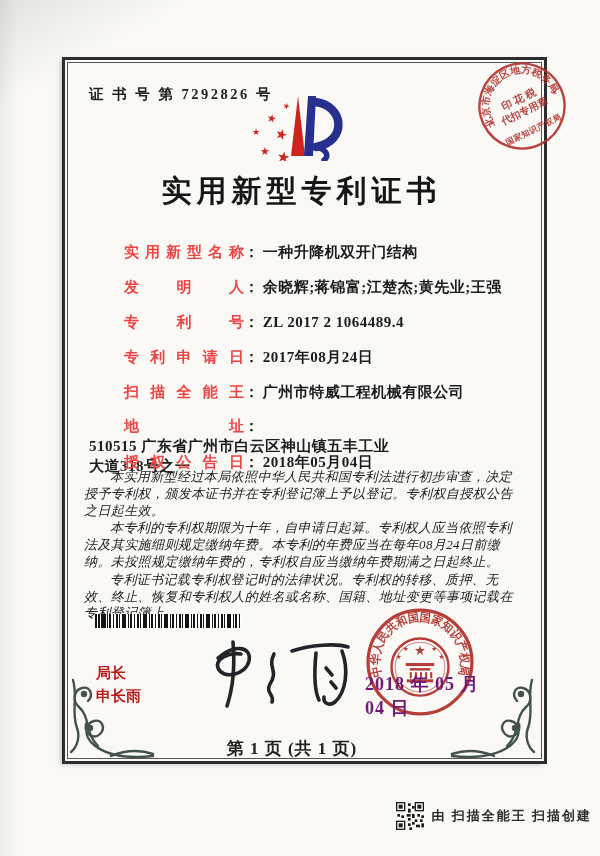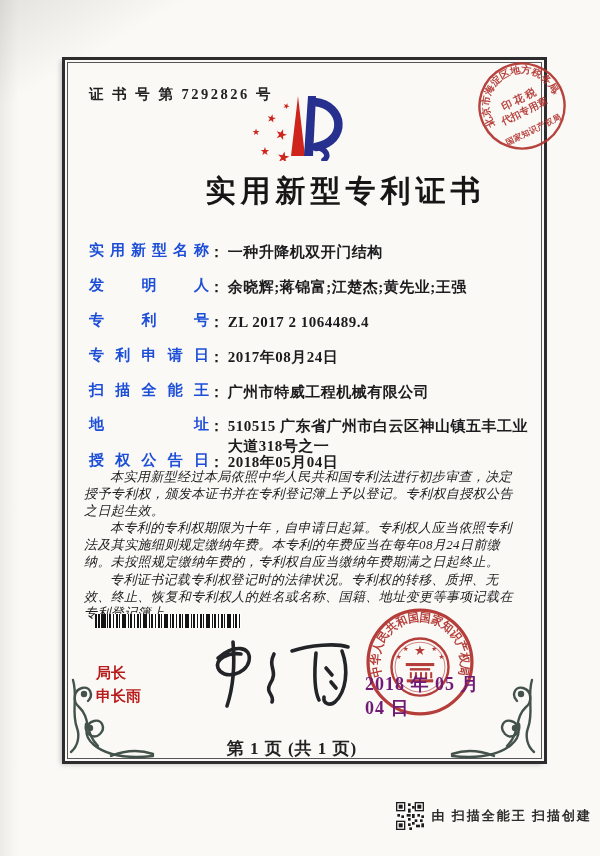--- a/index.html
+++ b/index.html
@@ -20,26 +20,26 @@
     box-shadow:-3px 2px 5px -2px rgba(60,60,60,.35);
   }
   .frame-inner{position:absolute;inset:2px;border:1px solid #55555a;}
   .cert-no{
     position:absolute;left:89px;top:85px;font-size:14.5px;font-weight:700;
     letter-spacing:2.5px;color:#222;
   }
   .logo{position:absolute;left:248px;top:93px;width:104px;height:68px;}
   .title{
     position:absolute;left:62px;top:171px;width:479px;text-align:center;
-    font-size:30px;font-weight:700;letter-spacing:5px;color:#161616;padding-left:44px;
+    font-size:30px;font-weight:700;letter-spacing:5px;color:#161616;
   }
   .field-row{position:absolute;left:89px;width:445px;font-size:15px;line-height:20px;}
   .f-label{
-    display:inline-block;width:120px;font-family:Liberation Mono, monospace;
-    font-weight:700;text-align:justify;text-align-last:justify;color:#1d4ed8;vertical-align:top;
+    display:inline-block;width:120px;font-family:Liberation Sans, sans-serif;
+    font-weight:700;text-align:justify;text-align-last:justify;color:#ef4444;vertical-align:top;margin-left:35px;
   }
   .f-colon{font-weight:700;vertical-align:top;}
   .f-value{font-weight:600;color:#1c1c1e;letter-spacing:.5px;vertical-align:top;}
   .f-value-wrap{display:inline-block;width:305px;}
   .pair2{position:absolute;left:244px;top:0;white-space:nowrap;}
   .pair2 .f-label2{font-family:"Liberation Sans","DejaVu Sans",sans-serif;font-weight:700;letter-spacing:1px;}
   .paragraphs{
     position:absolute;left:84px;top:469px;width:441px;
     font-size:13px;line-height:16.8px;font-style:italic;letter-spacing:.4px;color:#1b1b1d;
   }

